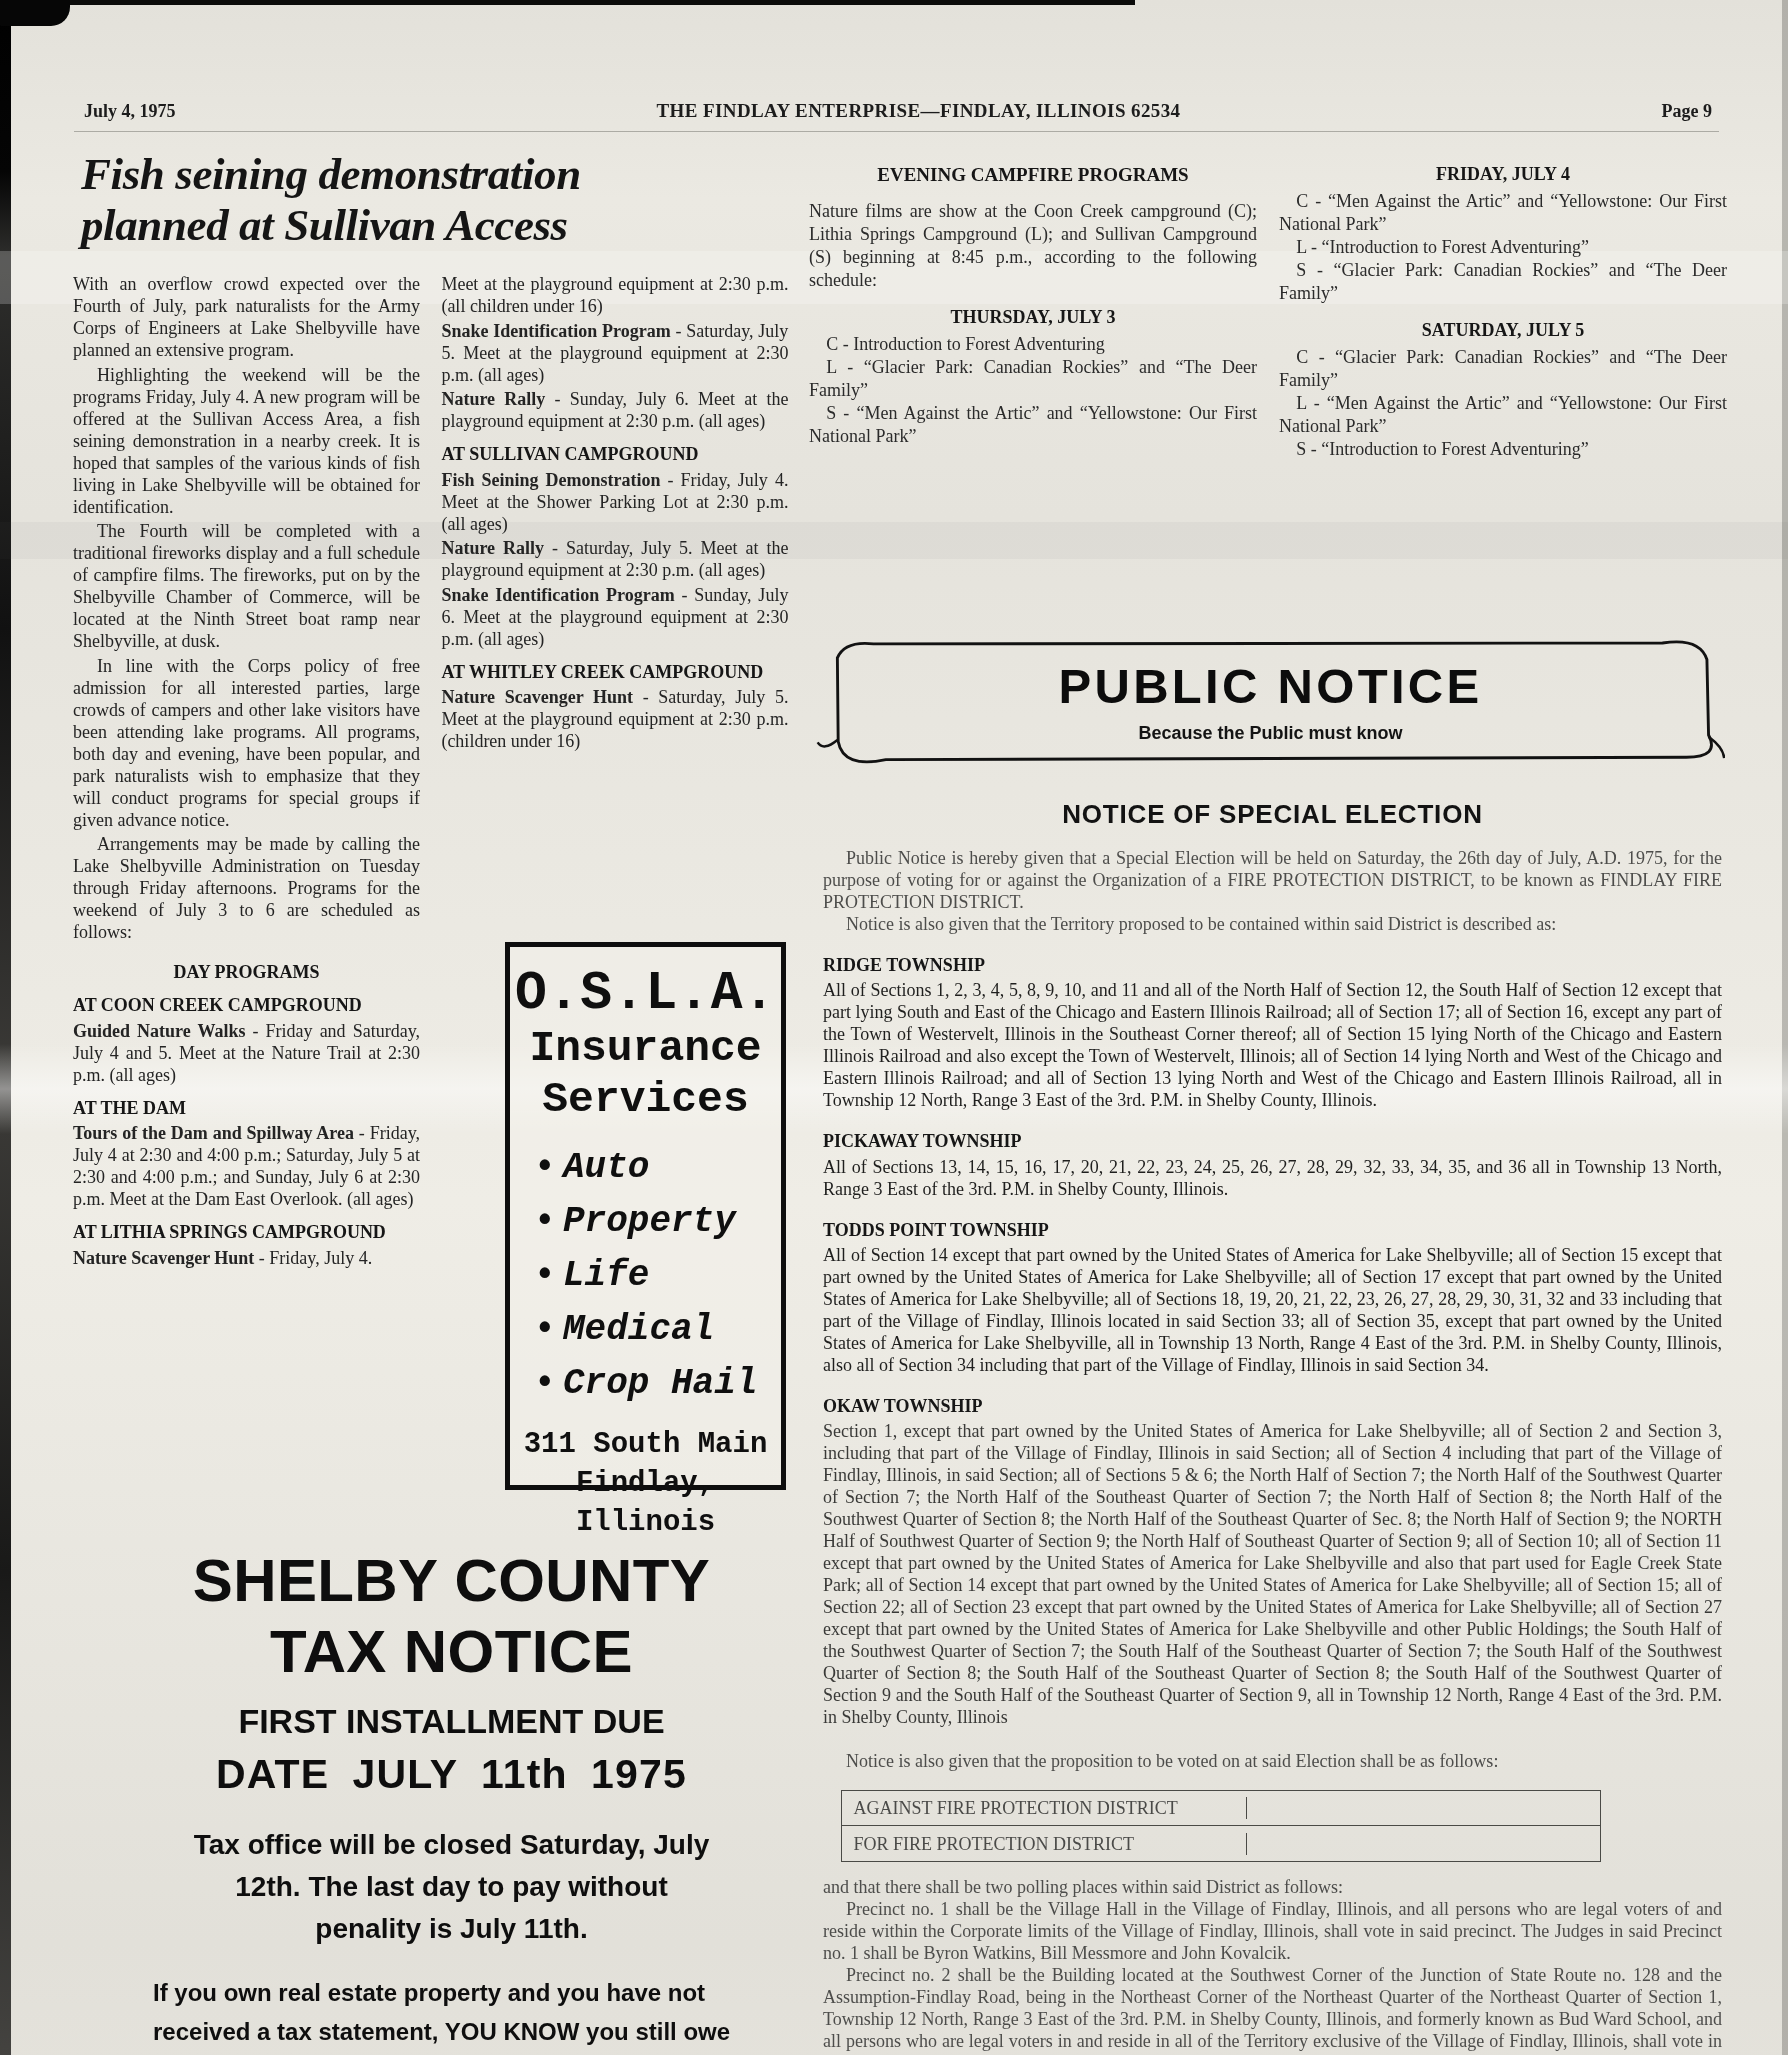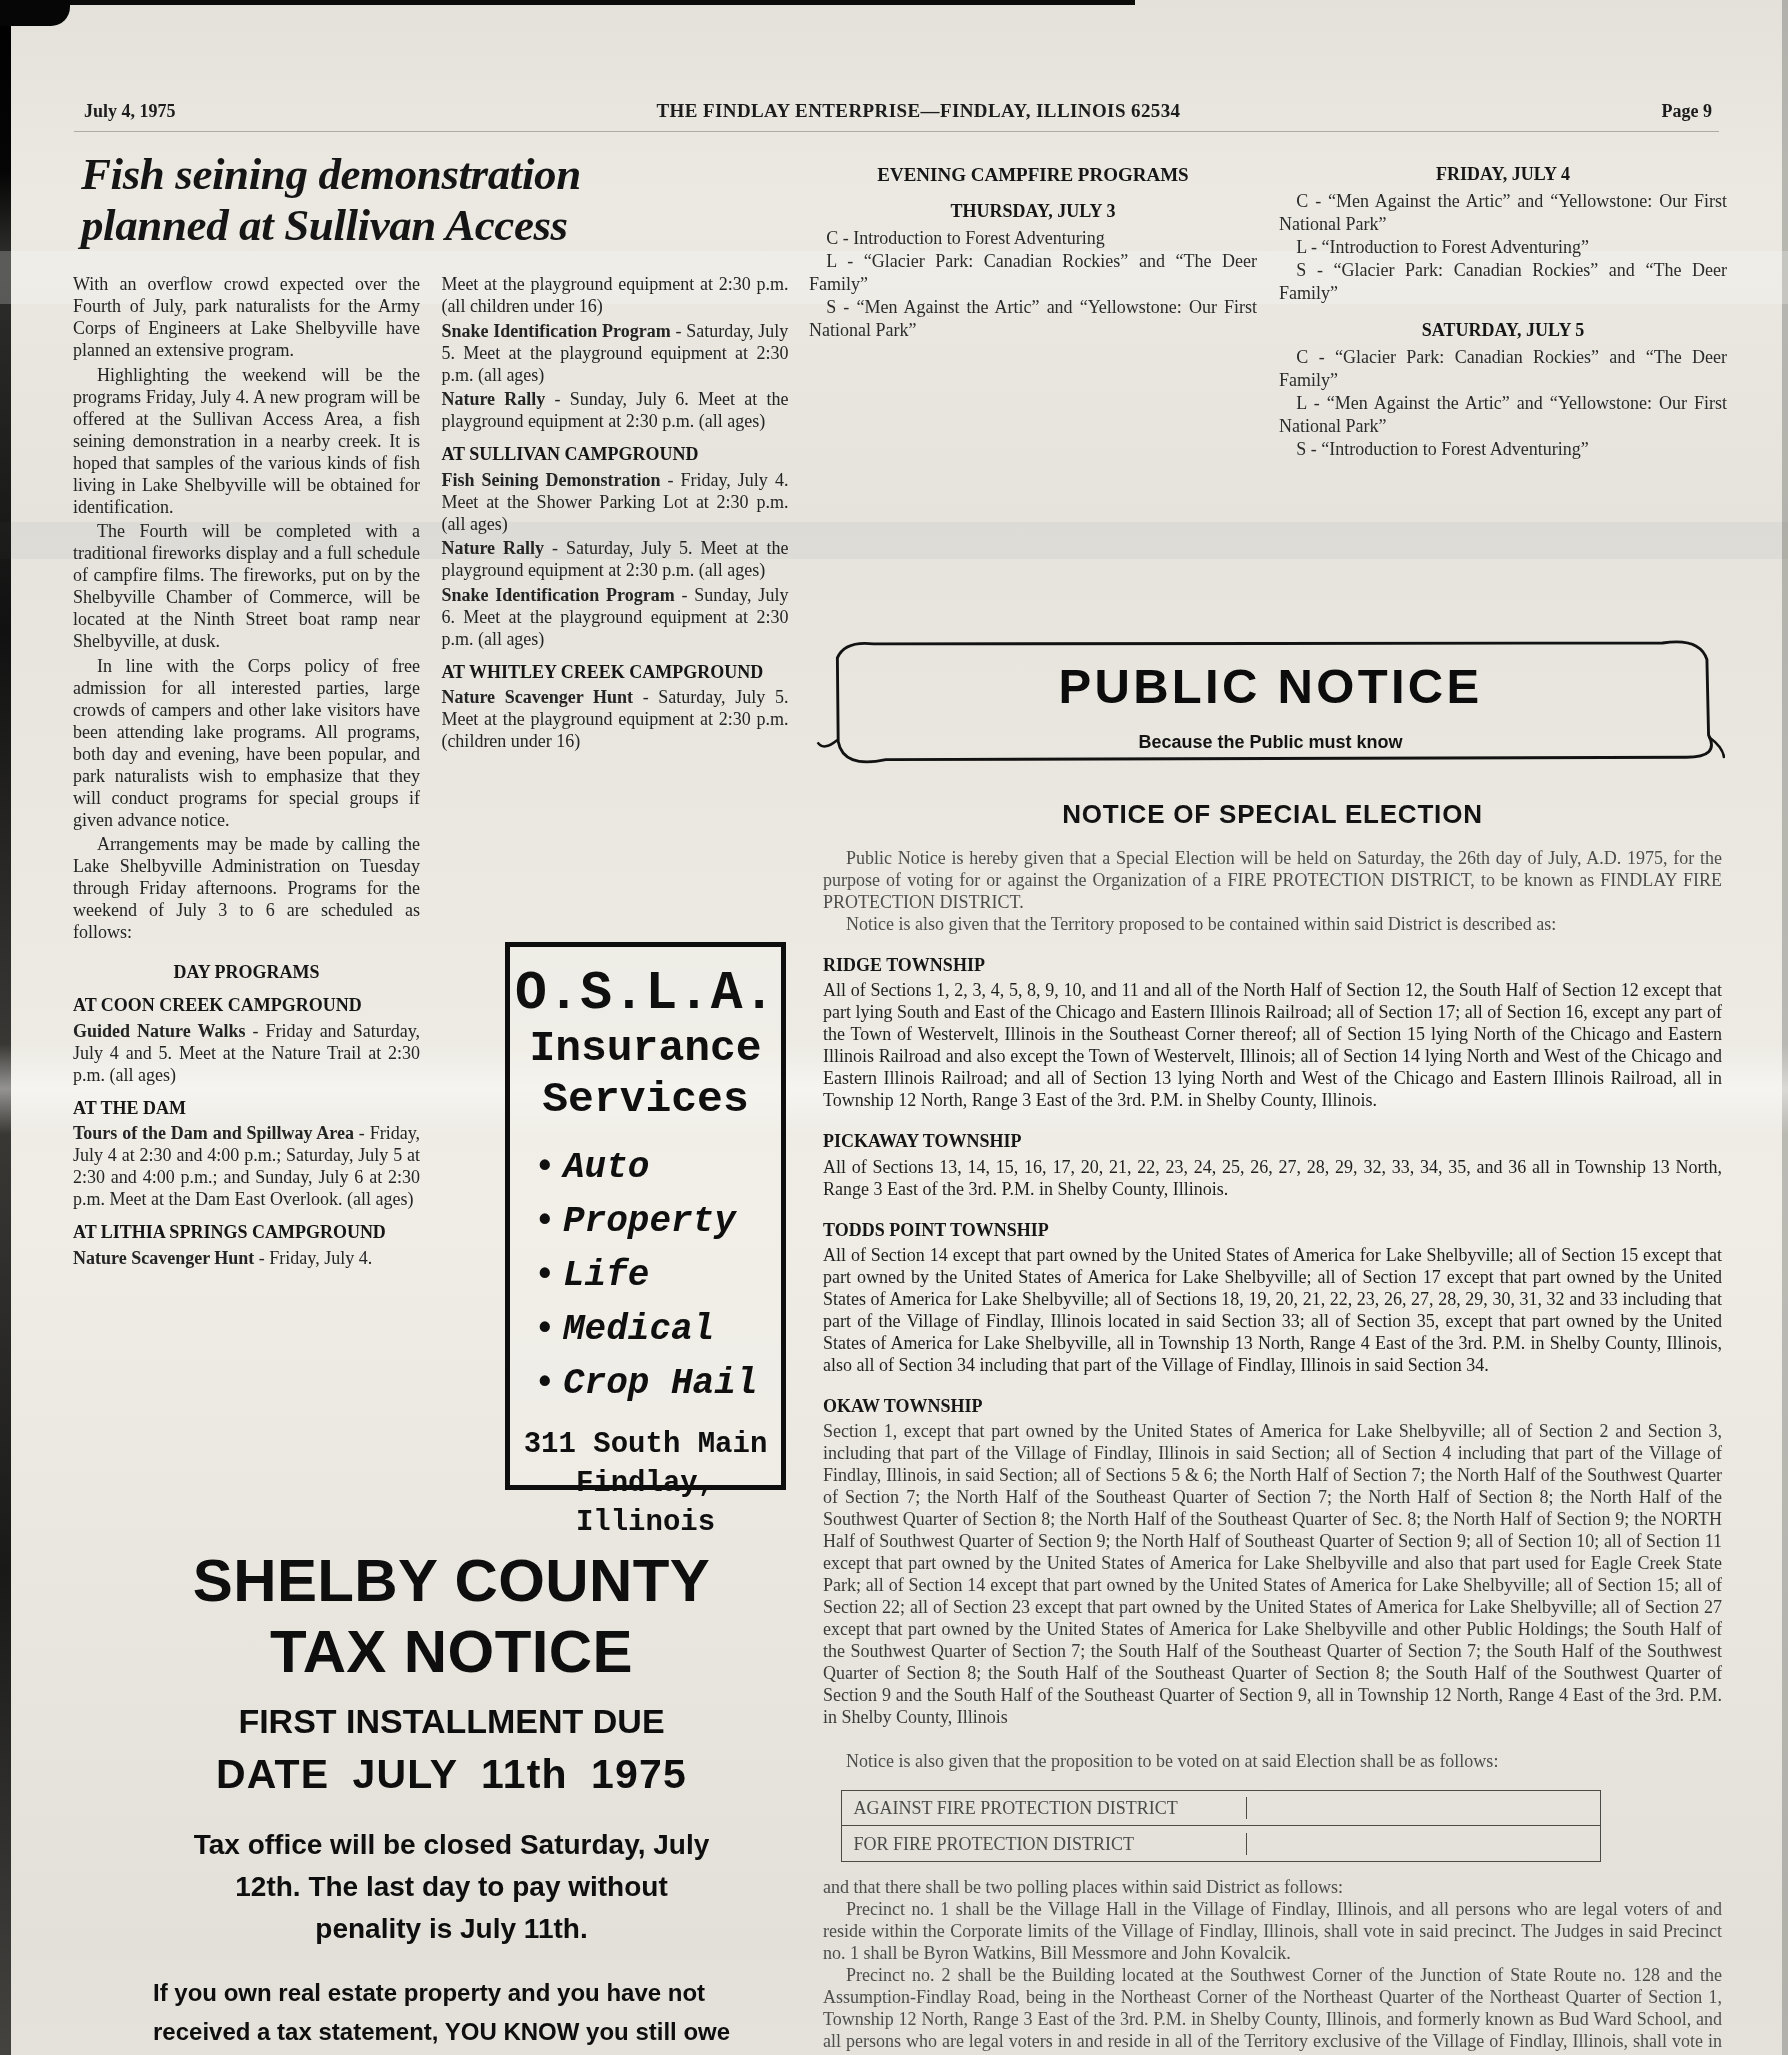--- a/index.html
+++ b/index.html
@@ -48,21 +48,21 @@
   .day-title.first { margin-top:0; }
   .cf-p, .film { font-size:18px; line-height:23px; text-align:justify; color:#2b2b2b; }
   .film { text-indent:17.3px; }
   .cf-p { margin-bottom:3.3px; }
 
   
   .public-notice { position:absolute; left:816px; top:634px; width:909px; height:138px; }
   .public-notice svg { position:absolute; inset:0; width:100%; height:100%; }
   .pn-title { position:absolute; top:24px; width:100%; text-align:center;
     font-family:"Liberation Sans", sans-serif; font-weight:bold; font-size:49px; letter-spacing:3.3px; color:#0c0c0c; }
-  .pn-sub { position:absolute; top:98px; width:100%; text-align:center;
+  .pn-sub { position:absolute; top:89px; width:100%; text-align:center;
     font-family:"Liberation Sans", sans-serif; font-weight:bold; font-size:18px; color:#141414; }
 
   
   .election { position:absolute; left:823px; top:803px; width:899px; font-size:18px; line-height:22px; }
   .el-title { text-align:center; font-family:"Liberation Sans", sans-serif; font-weight:bold;
     font-size:26px; letter-spacing:0.8px; color:#131313; margin-bottom:22px; }
   .election p { text-align:justify; }
   .faded { color:#4d4d4b; }
   .semi { color:#3a3a38; }
   .dark { color:#1f1f1e; }
@@ -141,20 +141,21 @@
       <p class="body"><span class="lead-b">Nature Rally</span><span> - Saturday, July 5. Meet at the playground equipment at 2:30 p.m. (all ages)</span></p>
       <p class="body"><span class="lead-b">Snake Identification Program</span><span> - Sunday, July 6. Meet at the playground equipment at 2:30 p.m. (all ages)</span></p>
       <h4 class="subhead">AT WHITLEY CREEK CAMPGROUND</h4>
       <p class="body"><span class="lead-b">Nature Scavenger Hunt</span><span> - Saturday, July 5. Meet at the playground equipment at 2:30 p.m. (children under 16)</span></p>
     </div>
   </div>
 
   <div class="campfire">
     <div class="ccol">
       <h3 class="cf-heading">EVENING CAMPFIRE PROGRAMS</h3>
+      <p class="cf-p">Nature films are show at the Coon Creek campground (C); Lithia Springs Campground (L); and Sullivan Campground (S) beginning at 8:45 p.m., according to the following schedule:</p>
       <div class="day-title">THURSDAY, JULY 3</div>
       <p class="film">C - Introduction to Forest Adventuring</p>
       <p class="film">L - “Glacier Park: Canadian Rockies” and “The Deer Family”</p>
       <p class="film">S - “Men Against the Artic” and “Yellowstone: Our First National Park”</p>
     </div>
     <div class="ccol">
       <div class="day-title first">FRIDAY, JULY 4</div>
       <p class="film">C - “Men Against the Artic” and “Yellowstone: Our First National Park”</p>
       <p class="film">L - “Introduction to Forest Adventuring”</p>
       <p class="film">S - “Glacier Park: Canadian Rockies” and “The Deer Family”</p>

